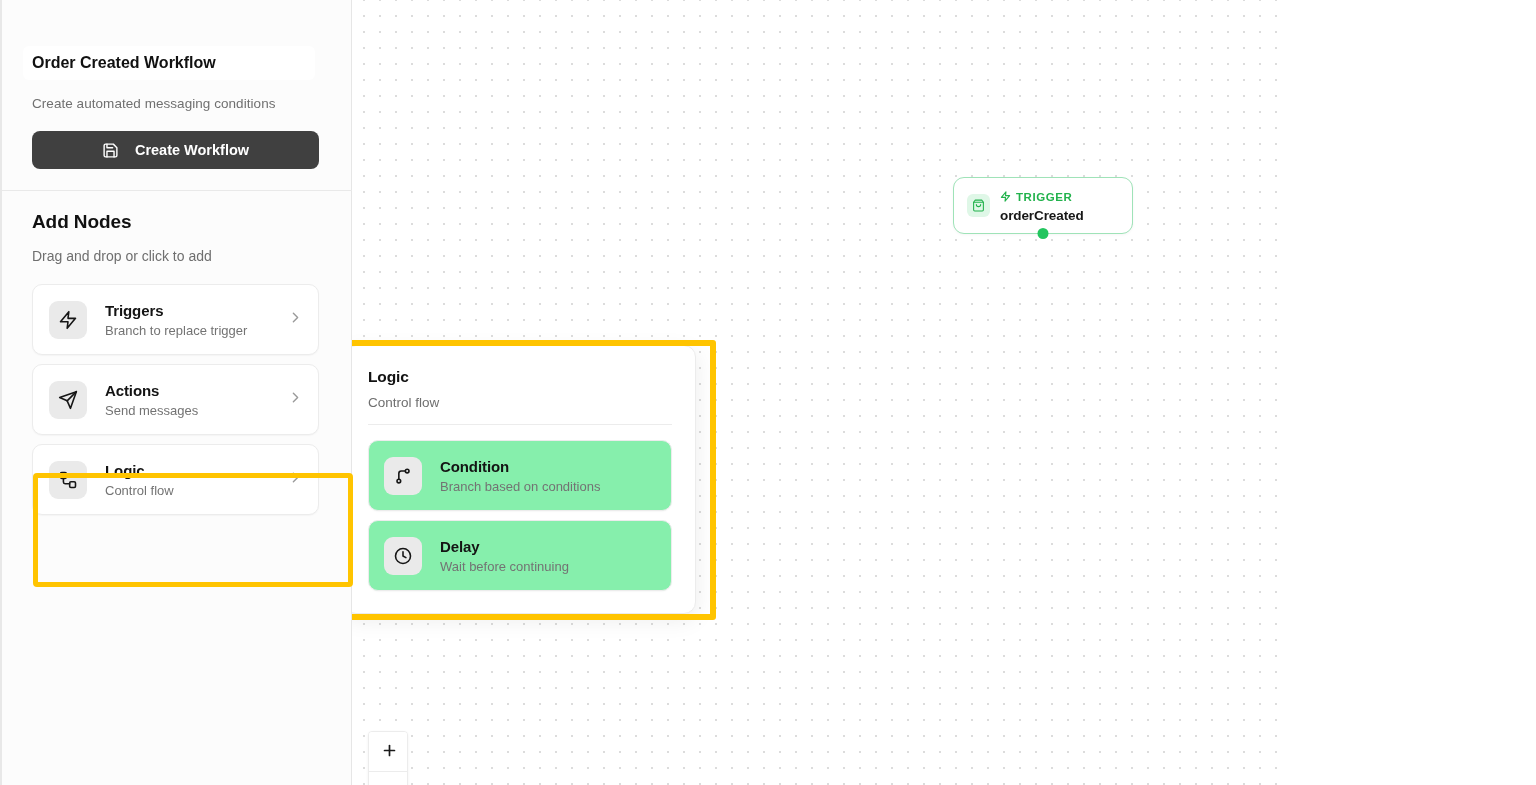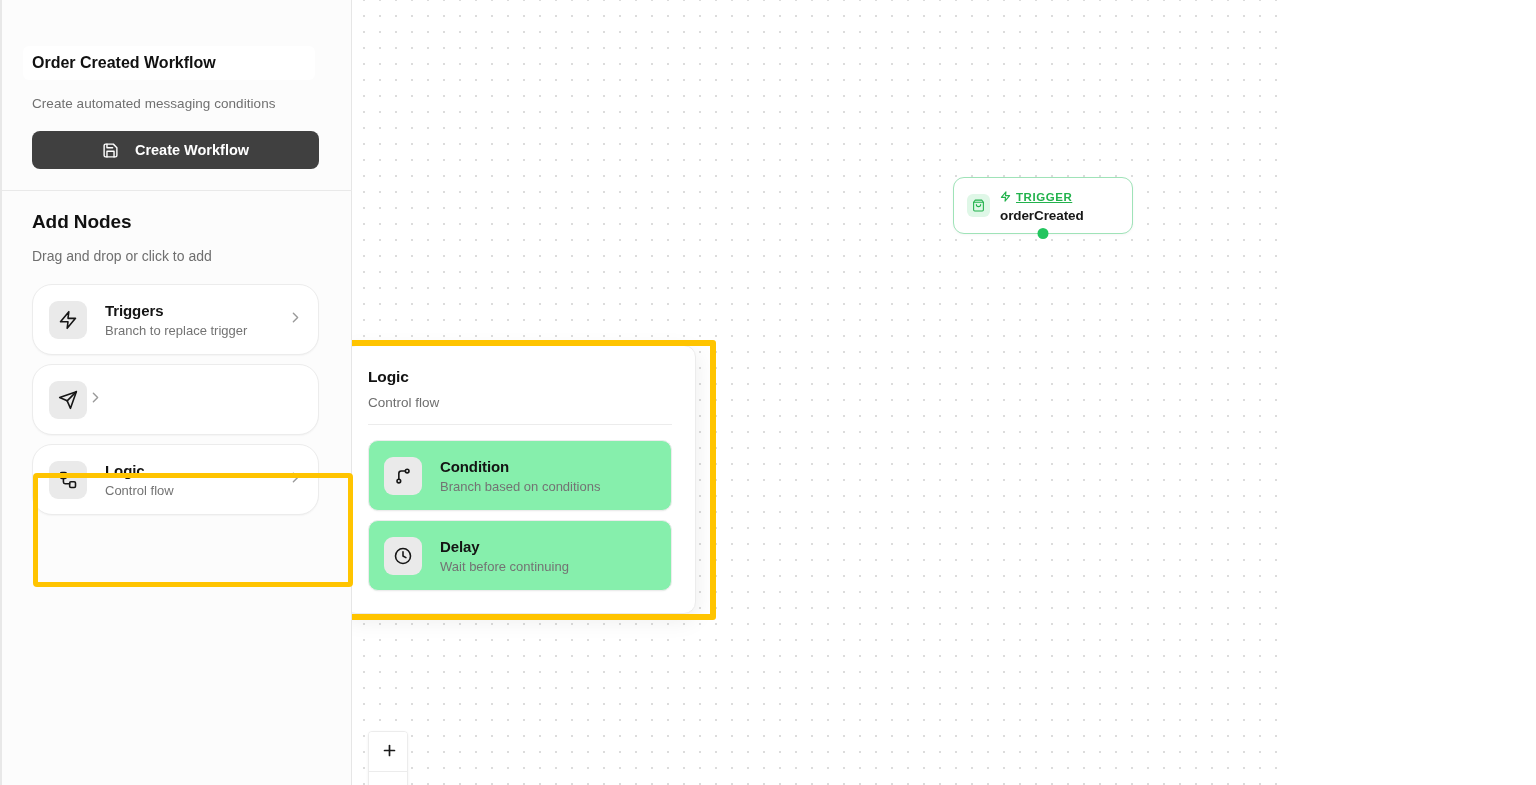--- a/index.html
+++ b/index.html
@@ -81,21 +81,21 @@
     color: #6f6f6f;
   }
 
   .node-list { margin-top: 20px; display: flex; flex-direction: column; gap: 9px; }
   .node-card {
     position: relative;
     width: 287px;
     height: 71px;
     background: #ffffff;
     border: 1px solid #ececec;
-    border-radius: 20px;
+    border-radius: 10px;
     display: flex;
     align-items: center;
     padding: 0 14px 0 16px;
     cursor: pointer;
     box-shadow: 0 1px 1.5px rgba(0,0,0,0.035);
   }
   .node-icon-box {
     width: 38px; height: 38px;
     background: #eaeaea;
     border-radius: 9px;
@@ -152,21 +152,20 @@
     display: flex; align-items: center; justify-content: center;
     flex: 0 0 23px;
   }
   .trigger-text { margin-left: 10px; }
   .trigger-kind-row { display: flex; align-items: center; gap: 5px; }
   .trigger-kind {
     font-size: 11.5px;
     font-weight: bold;
     color: #22b24c;
     letter-spacing: 0.55px;
-    text-decoration: underline;
   }
   .trigger-name {
     font-size: 13.5px;
     font-weight: bold;
     color: #171717;
     margin-top: 2px;
     letter-spacing: -0.1px;
   }
   .trigger-handle {
     position: absolute;
@@ -287,20 +286,24 @@
             </svg>
           </span>
         </div>
 
         <div class="node-card">
           <span class="node-icon-box">
             <svg width="20" height="20" viewBox="0 0 24 24" fill="none" stroke="#161616" stroke-width="1.9" stroke-linecap="round" stroke-linejoin="round">
               <line x1="22" y1="2" x2="11" y2="13"></line>
               <polygon points="22 2 15 22 11 13 2 9 22 2"></polygon>
             </svg>
+          </span>
+          <span class="node-text">
+            <span class="node-label" style="display:block">Actions</span>
+            <span class="node-desc" style="display:block">Send messages</span>
           </span>
           <span class="chev">
             <svg width="17" height="17" viewBox="0 0 24 24" fill="none" stroke="currentColor" stroke-width="2" stroke-linecap="round" stroke-linejoin="round">
               <polyline points="9 18 15 12 9 6"></polyline>
             </svg>
           </span>
         </div>
 
         <div class="node-card">
           <span class="node-icon-box">

